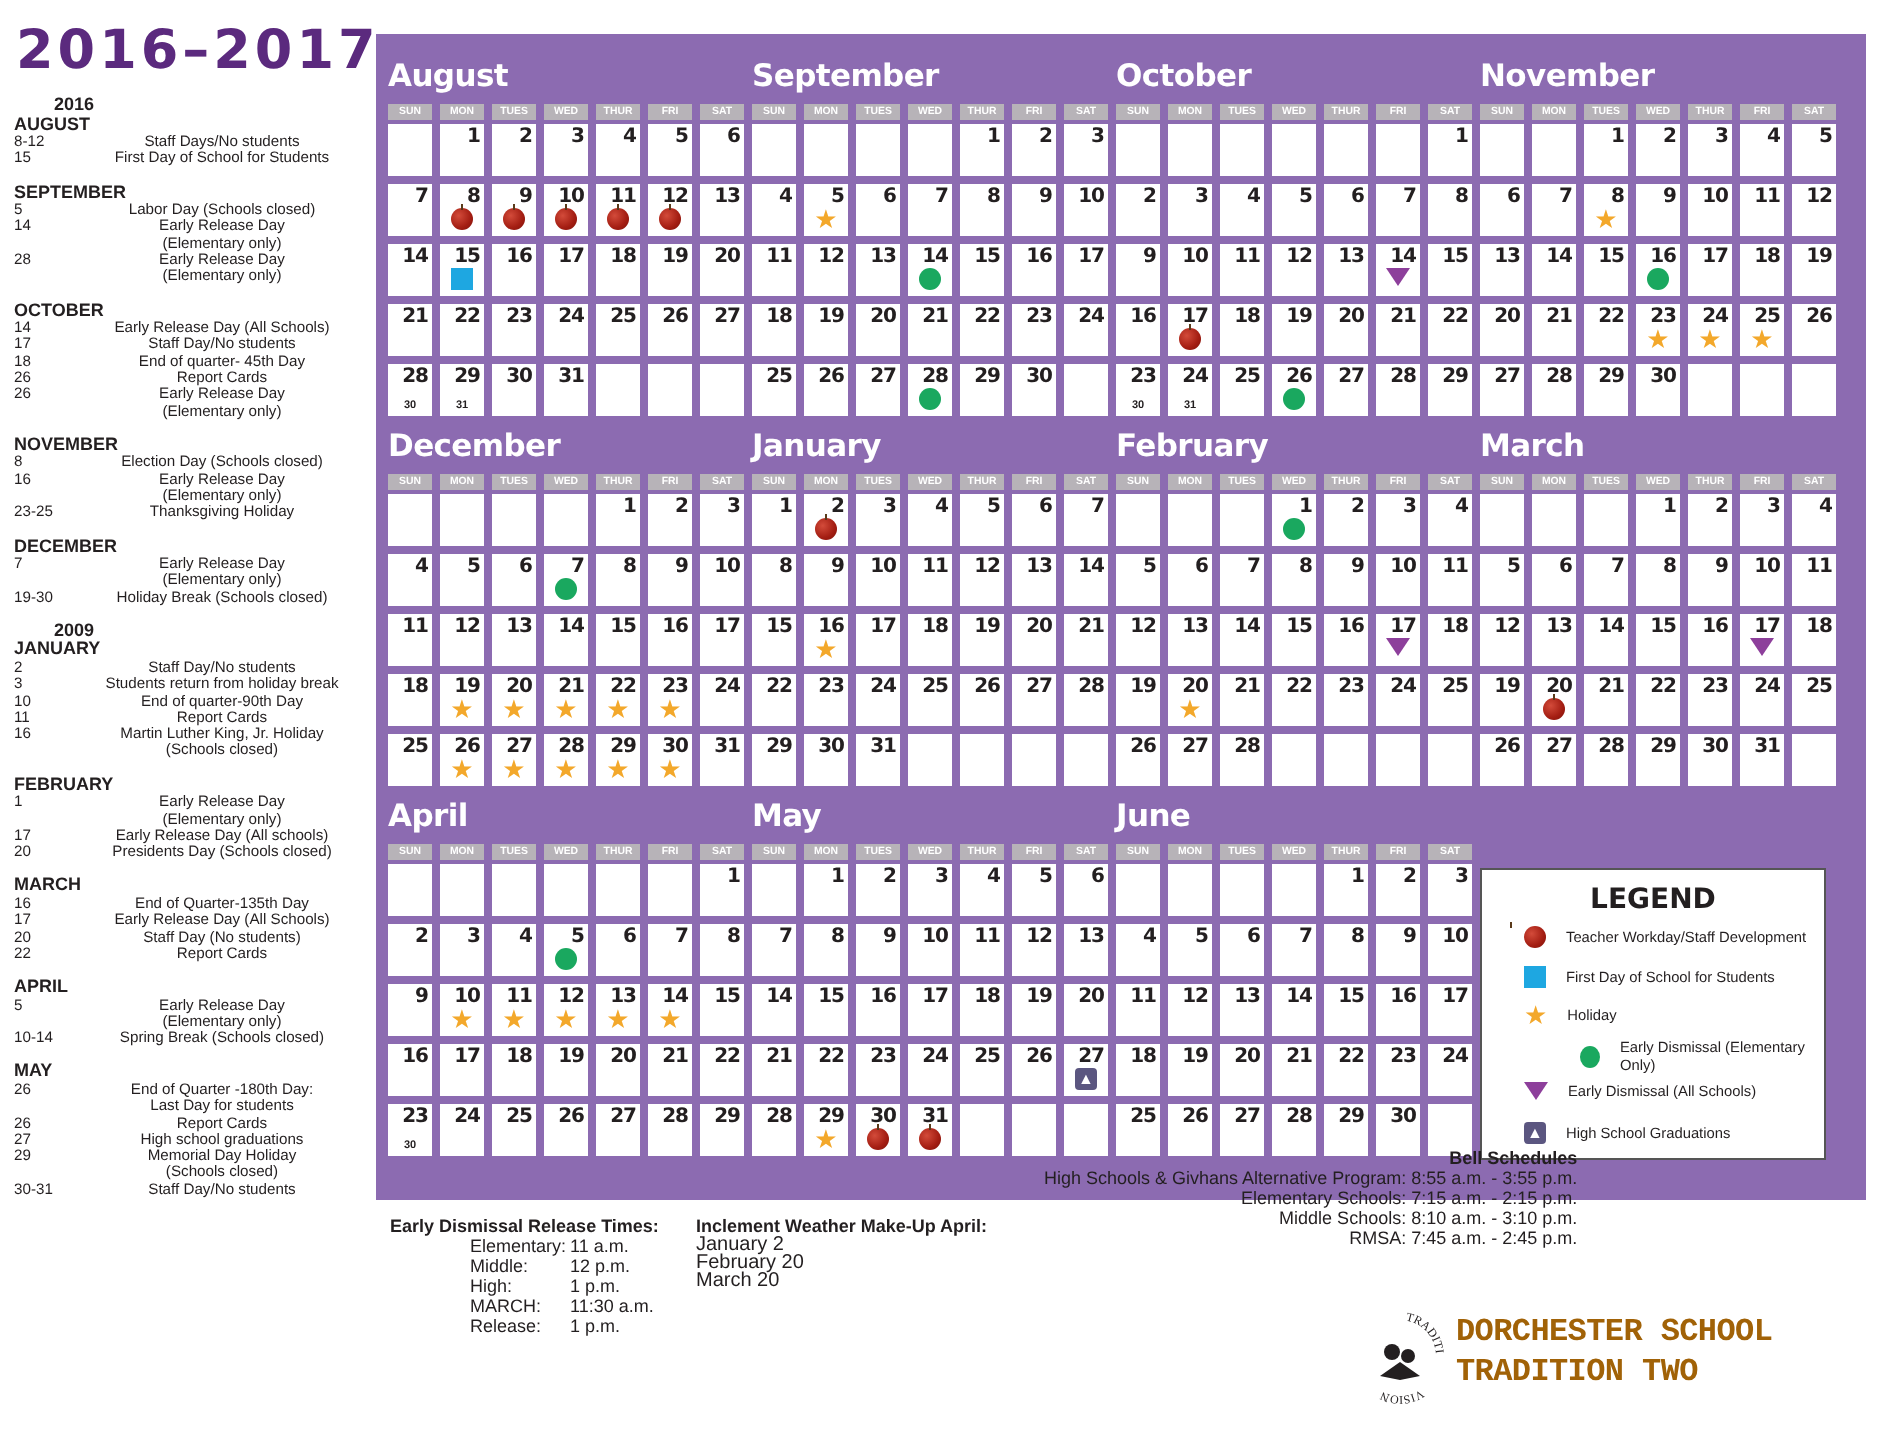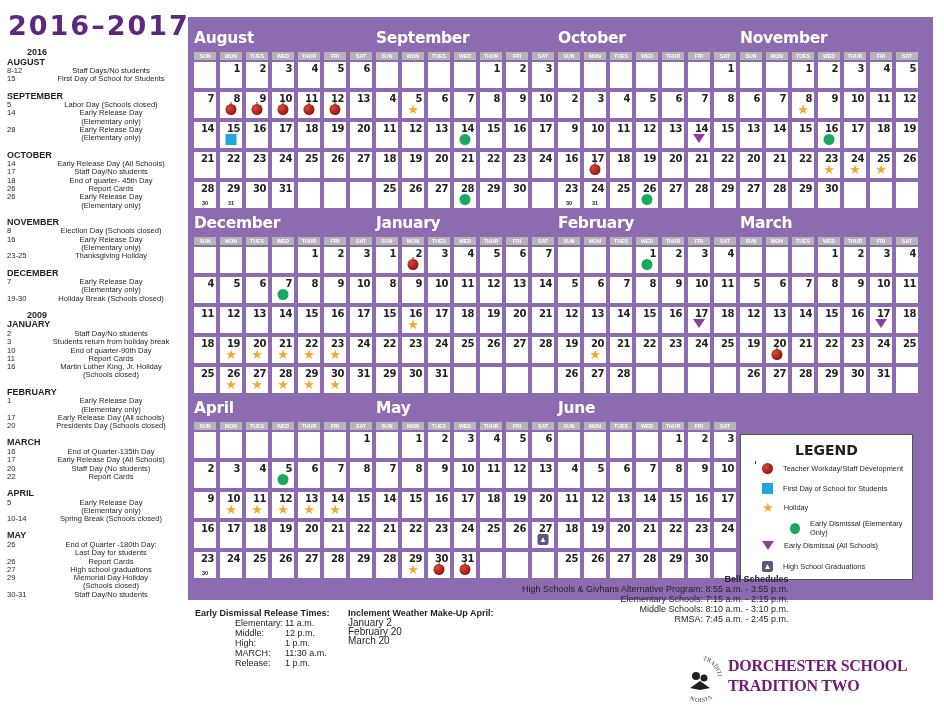--- a/index.html
+++ b/index.html
@@ -46,21 +46,21 @@
   
   .info { position: absolute; font-size: 9px; line-height: 10px; }
   .info-title { font-weight: bold; font-size: 9px; }
   .kv { display: flex; }
   .kv .k { width: 50px; margin-left: 40px; }
   .weather-day { font-size: 10px; line-height: 9px; }
   .bell { font-size: 9px; line-height: 10px; }
 
   
   .logo { position: absolute; left: 672px; top: 650px; width: 56px; height: 56px; }
-  .district { position: absolute; left: 728px; top: 656px; font-family: Liberation Serif, serif; font-weight: bold; font-size: 16px; line-height: 20px; color: #701a75; letter-spacing: -0.3px; }
+  .district { position: absolute; left: 728px; top: 656px; font-family: Liberation Mono, monospace; font-weight: bold; font-size: 16px; line-height: 20px; color: #a16207; letter-spacing: -0.3px; }
 </style>
 </head>
 <body>
 
 <div class="year-title">2016–2017</div>
 <div class="events" id="events">
     <div class="ev-year">2016</div>
     <div class="ev-month">AUGUST</div>
     <div class="ev-row">
       <span class="ev-date">8-12</span>

